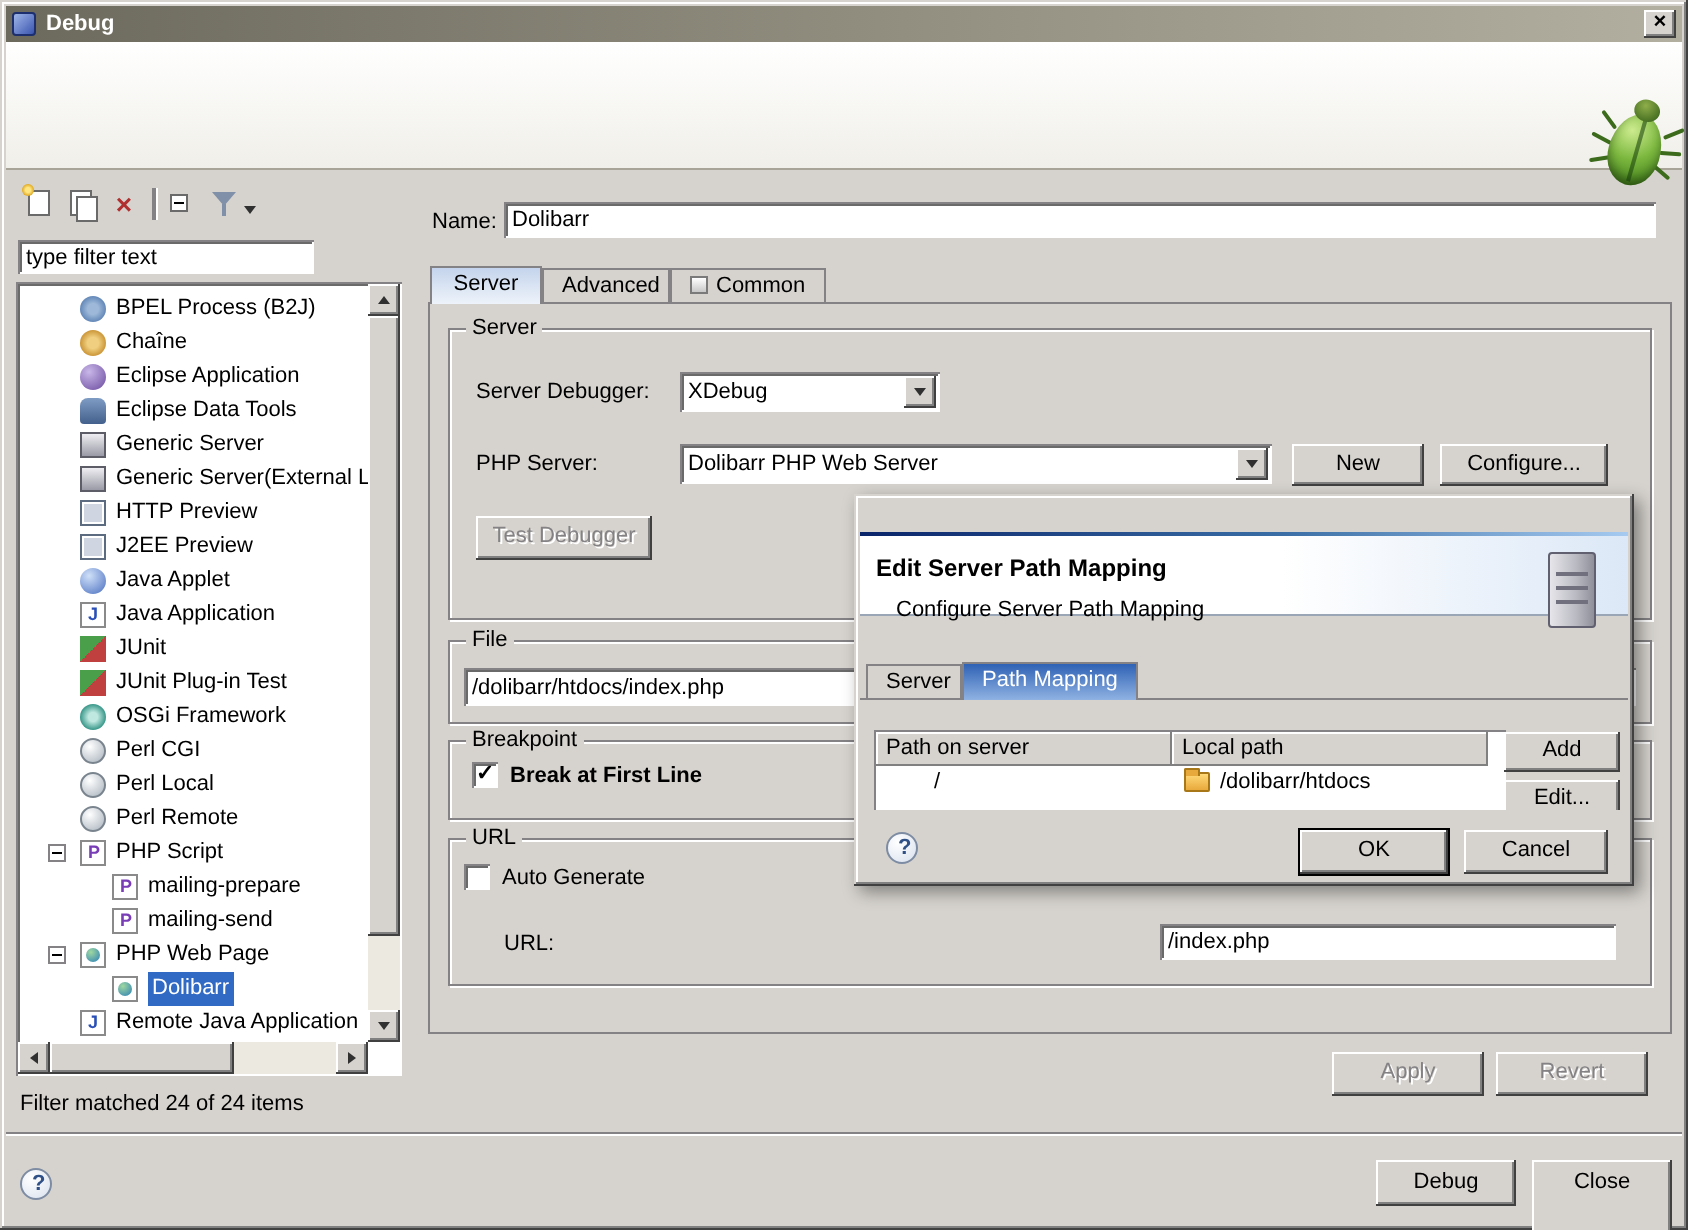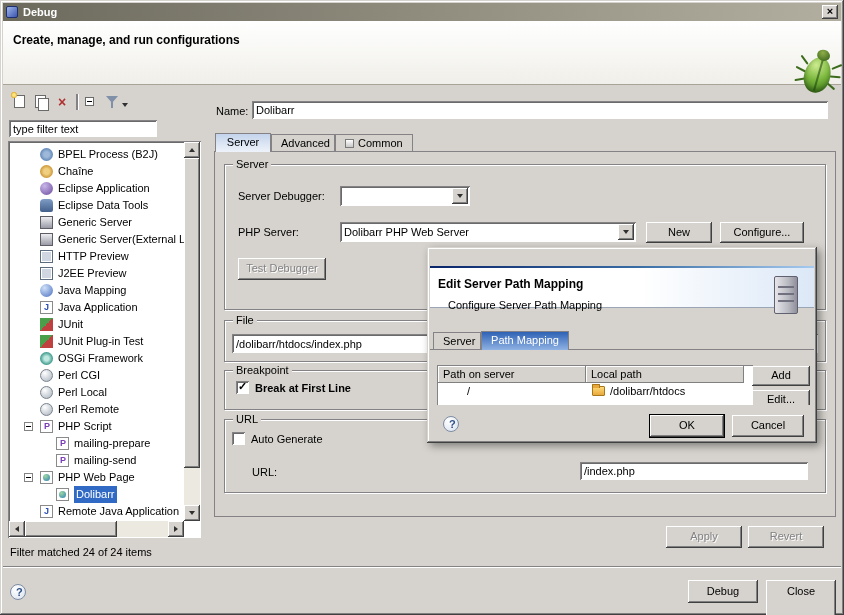--- a/index.html
+++ b/index.html
@@ -131,21 +131,20 @@
 
 <div class="window">
 
   <div class="titlebar main-titlebar">
     <span class="win-icon"></span>
     <span class="title-text">Debug</span>
     <span class="close-btn"></span>
   </div>
 
   <div class="header-band">
-    <div class="header-title">Create, manage, and run configurations</div>
     <div class="beetle">
       <span class="leg" style="left:1px;top:18px;transform:rotate(38deg);"></span>
       <span class="leg" style="left:0px;top:28px;transform:rotate(12deg);"></span>
       <span class="leg" style="left:2px;top:38px;transform:rotate(-25deg);"></span>
       <span class="leg" style="left:34px;top:16px;transform:rotate(-38deg);"></span>
       <span class="leg" style="left:35px;top:26px;transform:rotate(-12deg);"></span>
       <span class="leg" style="left:33px;top:36px;transform:rotate(25deg);"></span>
       <span class="bbody"></span>
       <span class="bhead"></span>
     </div>
@@ -202,21 +201,21 @@
       <div class="trow" style="top:105px">
           <span class="ti i-monitor"></span>
           <span class="tl">HTTP Preview</span>
         </div>
       <div class="trow" style="top:122px">
           <span class="ti i-monitor"></span>
           <span class="tl">J2EE Preview</span>
         </div>
       <div class="trow" style="top:139px">
           <span class="ti i-applet"></span>
-          <span class="tl">Java Mapping</span>
+          <span class="tl">Java Applet</span>
         </div>
       <div class="trow" style="top:156px">
           <span class="ti i-java"></span>
           <span class="tl">Java Application</span>
         </div>
       <div class="trow" style="top:173px">
           <span class="ti i-junit"></span>
           <span class="tl">JUnit</span>
         </div>
       <div class="trow" style="top:190px">
@@ -298,20 +297,21 @@
     <div class="tab" style="left:56px;width:64px;text-align:center;">Advanced</div>
     <div class="tab" style="left:120px;"><span class="tab-ic"></span><span>Common</span></div>
   </div>
   <div class="content-box" style="left:214px;top:151px;width:622px;height:366px;"></div>
 
   <div class="group" style="left:224px;top:164px;width:602px;height:146px;">
     <span class="legend">Server</span>
   </div>
   <div class="abs lbl" style="left:238px;top:190px;">Server Debugger:</div>
   <div class="combo" style="left:340px;top:186px;width:130px;height:20px;">
+    <span class="combo-text">XDebug</span>
     <span class="combo-btn">
         <span class="arr-d"></span>
       </span>
   </div>
   <div class="abs lbl" style="left:238px;top:226px;">PHP Server:</div>
   <div class="combo" style="left:340px;top:222px;width:296px;height:20px;">
     <span class="combo-text">Dolibarr PHP Web Server</span>
     <span class="combo-btn">
         <span class="arr-d"></span>
       </span>

